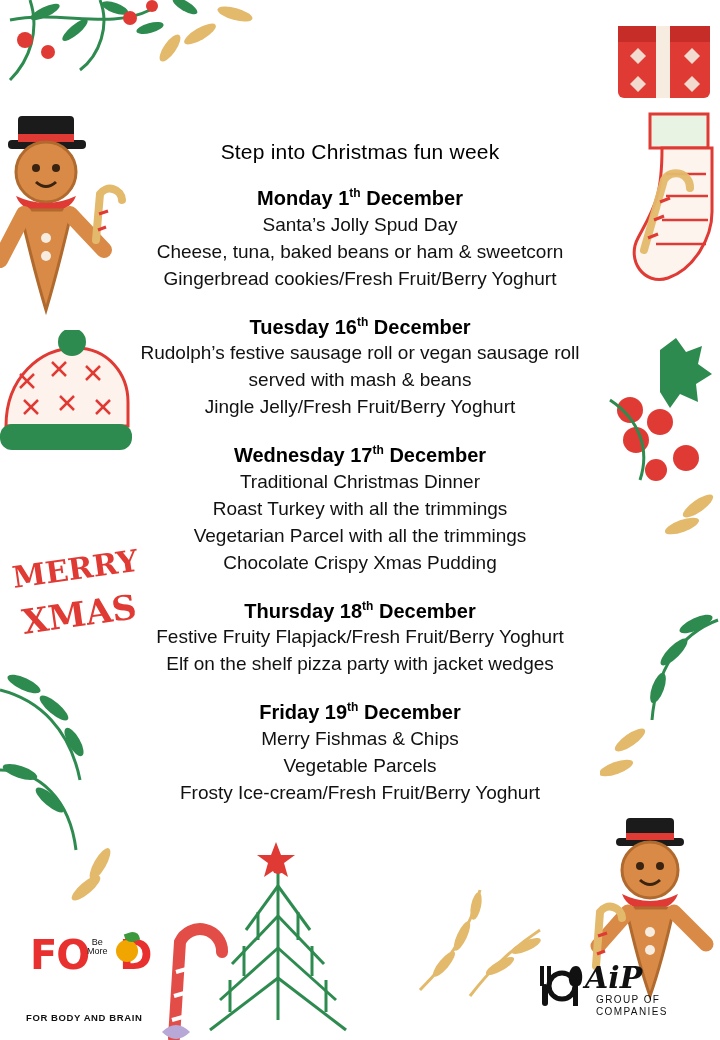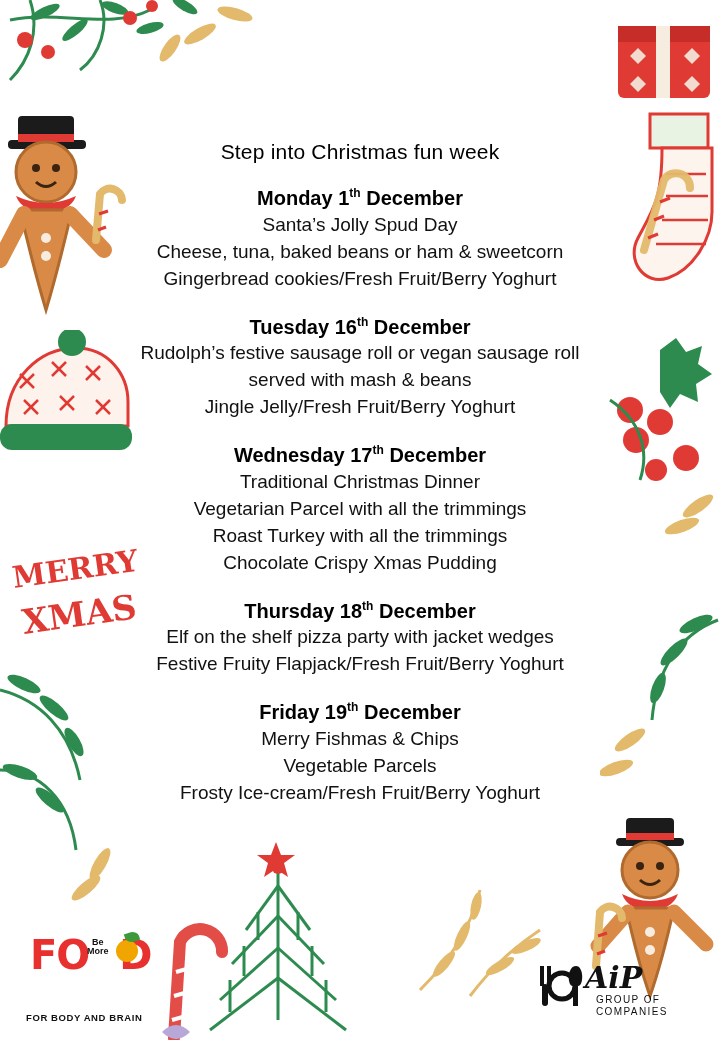--- a/index.html
+++ b/index.html
@@ -114,21 +114,21 @@
     font-weight: bold;
     font-size: 40px;
     color: #111111;
     letter-spacing: -1px;
   }
   .fs-bemore {
     position: absolute;
     left: 63px;
     top: 12px;
     font-size: 9px;
-    font-weight: bold;
+    font-weight: normal;
     color: #111111;
     line-height: 1.05;
     text-align: center;
   }
   .fs-tag {
     position: absolute;
     left: 2px;
     top: 86px;
     font-size: 9.5px;
     font-weight: bold;
@@ -473,33 +473,33 @@
       <div class="line">Jingle Jelly/Fresh Fruit/Berry Yoghurt</div>
     </div>
 
     <div class="day-block">
       <div class="day-heading">
         <span>Wednesday</span>
         <span>17</span><sup>th</sup>
         <span>December</span>
       </div>
       <div class="line">Traditional Christmas Dinner</div>
+      <div class="line">Roast Turkey with all the trimmings</div>
       <div class="line">Vegetarian Parcel with all the trimmings</div>
-      <div class="line">Roast Turkey with all the trimmings</div>
       <div class="line">Chocolate Crispy Xmas Pudding</div>
     </div>
 
     <div class="day-block">
       <div class="day-heading">
         <span>Thursday</span>
         <span>18</span><sup>th</sup>
         <span>December</span>
       </div>
+      <div class="line">Festive Fruity Flapjack/Fresh Fruit/Berry Yoghurt</div>
       <div class="line">Elf on the shelf pizza party with jacket wedges</div>
-      <div class="line">Festive Fruity Flapjack/Fresh Fruit/Berry Yoghurt</div>
     </div>
 
     <div class="day-block">
       <div class="day-heading">
         <span>Friday</span>
         <span>19</span><sup>th</sup>
         <span>December</span>
       </div>
       <div class="line">Merry Fishmas &amp; Chips</div>
       <div class="line">Vegetable Parcels</div>

